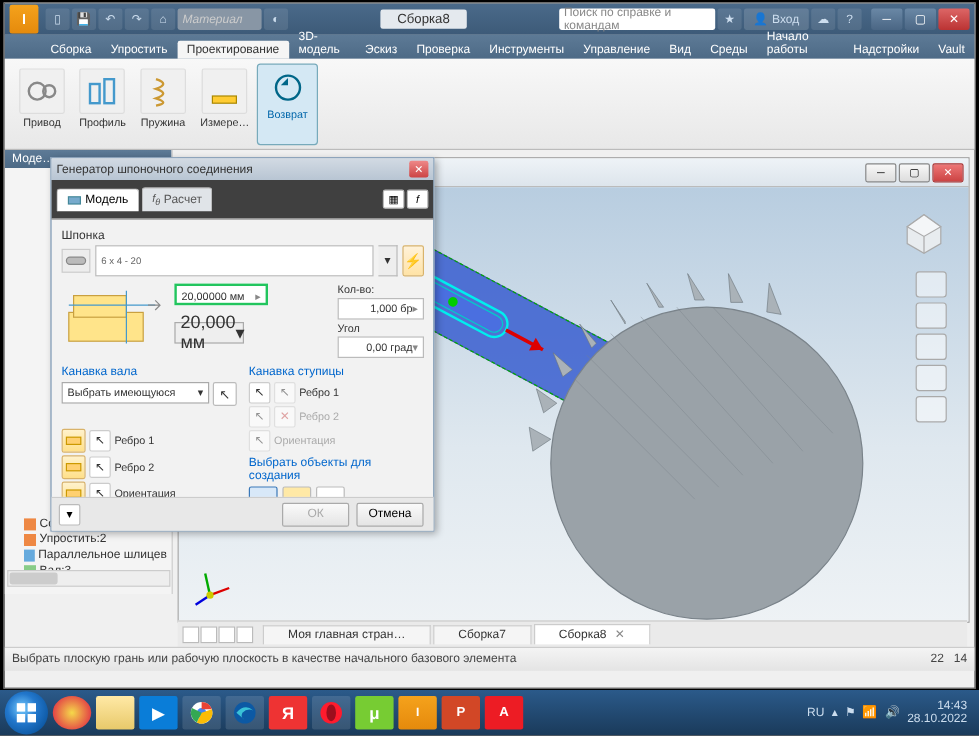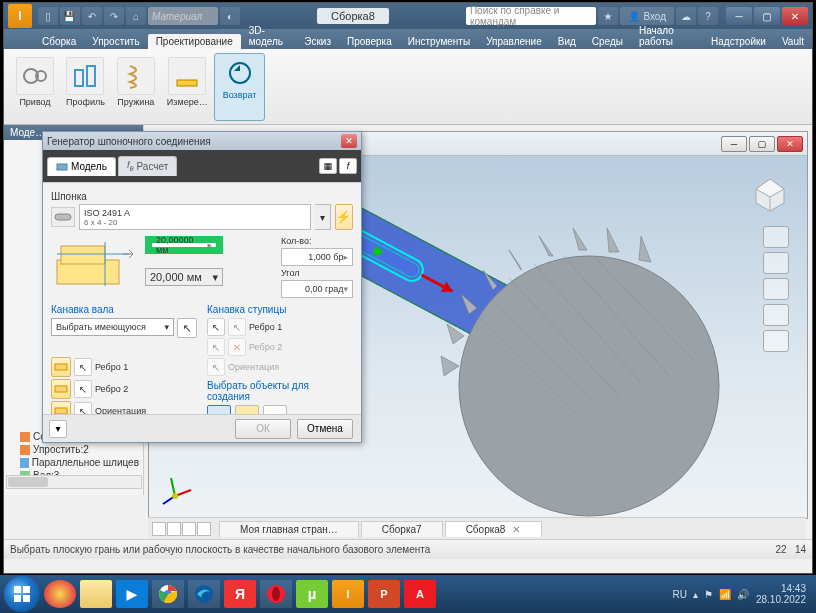--- a/index.html
+++ b/index.html
@@ -90,22 +90,22 @@
 .key-row { display:flex; align-items:center; gap:4px; margin-bottom:6px; }
 .key-icon { width:24px;height:20px;background:#ededed;border:1px solid #ccc; display:flex;align-items:center;justify-content:center; }
 .key-select { flex:1; height:26px; background:#fff; border:1px solid #bbb; padding:1px 4px; font-size:9px; display:flex; flex-direction:column; justify-content:center; }
 .key-select .line2 { color:#666; font-size:8px; }
 .key-drop { width:16px; height:26px; border:1px solid #bbb; border-left:none; background:#eee; display:flex;align-items:center;justify-content:center; }
 .lightning { width:18px;height:26px;border:1px solid #d9b36a;background:linear-gradient(#fff2d9,#ffe3a6);display:flex;align-items:center;justify-content:center;color:#c80;font-size:12px;border-radius:2px; }
 
 .mid-row { display:flex; gap:6px; }
 .preview-box { width:88px; height:54px; position:relative; }
 .dims-col { flex:1; display:flex; flex-direction:column; gap:3px; }
-.dim-field { width:78px; height:18px; background:#fff; border:7px solid #22c55e; padding:0 4px; font-size:9px; display:flex;align-items:center; }
-.dim-combo { width:78px; height:18px; background:#eee; border:1px solid #aaa; padding:0 4px; font-size:11px; display:flex;align-items:center;justify-content:space-between; }
+.dim-field { width:78px; height:18px; background:#fff; border:2px solid #22c55e; padding:0 4px; font-size:9px; display:flex;align-items:flex-end; }
+.dim-combo { width:58px; height:18px; background:#eee; border:1px solid #aaa; padding:0 4px; font-size:15px; display:flex;align-items:center;justify-content:space-between; }
 .param-col { display:flex; flex-direction:column; gap:2px; }
 .param-label { font-size:9px; }
 .param-field { width:72px; height:18px; background:#fff;border:1px solid #bbb; padding:0 4px; font-size:9px; display:flex;align-items:center;justify-content:flex-end; }
 
 .section-row { display:flex; gap:10px; margin-top:6px; }
 .section { flex:1; }
 .sec-title { font-size:10px; color:#06c; margin-bottom:3px; }
 .sec-sel-row { display:flex; gap:3px; margin-bottom:19px; }
 .sel-combo { height:18px; background:#fff; border:1px solid #aaa; padding:0 4px; font-size:9px; display:flex;align-items:center;justify-content:space-between; flex:1; }
 .arrow-btn { width:20px;height:20px;background:#fff;border:1px solid #bbb;display:flex;align-items:center;justify-content:center;font-size:11px;border-radius:2px; }
@@ -374,21 +374,20 @@
 
     <div class="dlg-body">
       <div class="dlg-label">Шпонка</div>
       <div class="key-row">
         <div class="key-icon">
           <svg width="20" height="14">
               <rect x="2" y="4" width="16" height="6" rx="3" fill="#bbb" stroke="#888"></rect>
             </svg>
         </div>
         <div class="key-select">
-          <div>ISO 2491 A</div>
           <div class="line2">6 x 4 - 20</div>
         </div>
         <div class="key-drop">▾</div>
         <div class="lightning">⚡</div>
       </div>
 
       <div class="mid-row">
         <div class="preview-box">
           <svg width="88" height="54">
             <rect x="6" y="24" width="62" height="24" fill="#ffe48a" stroke="#c9a040"></rect>

